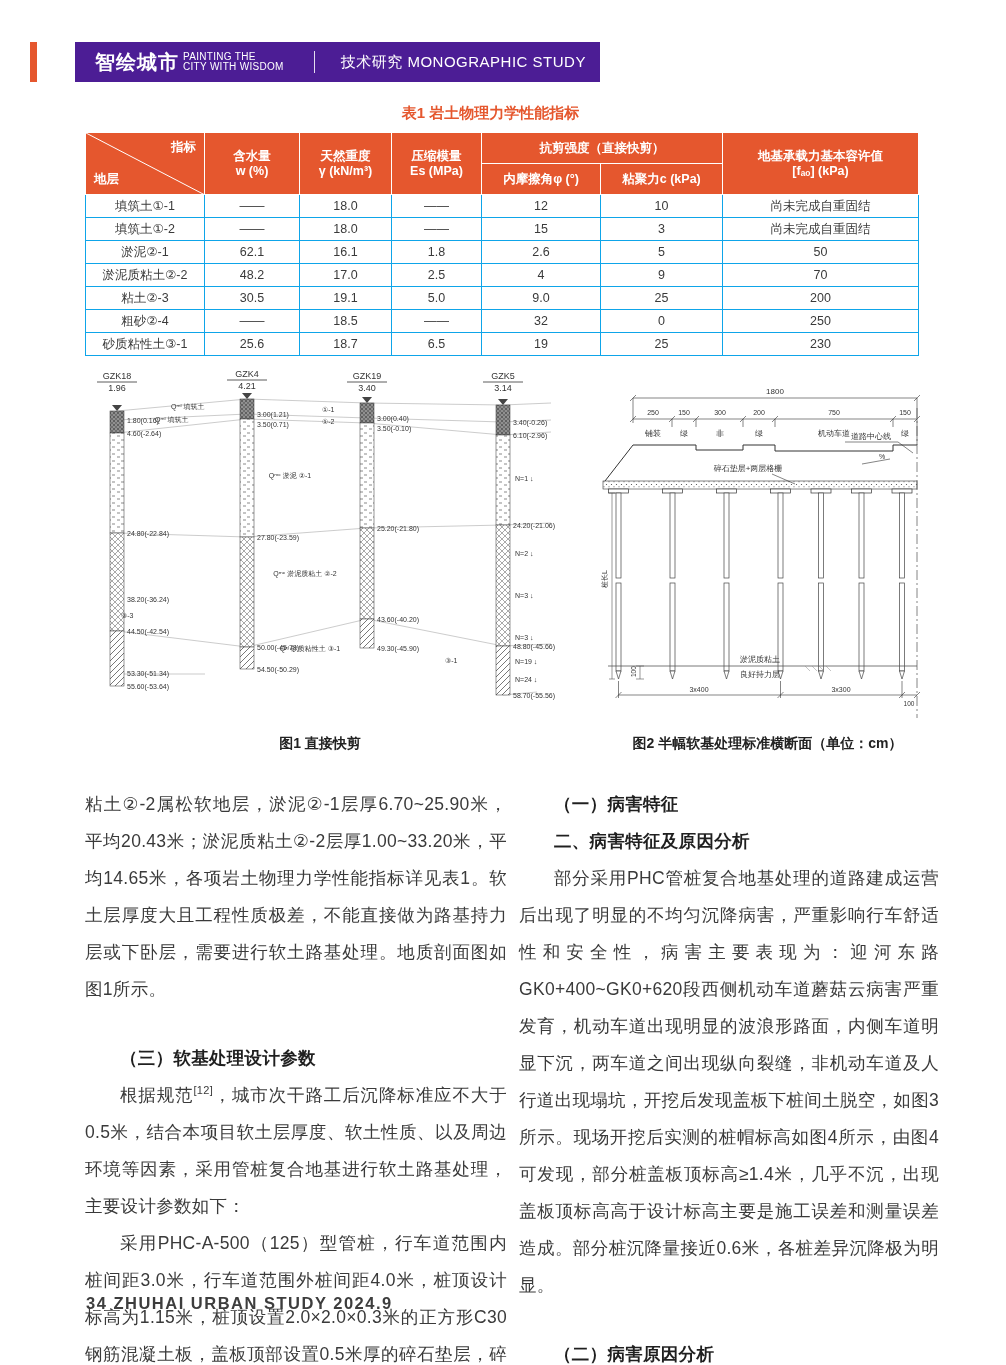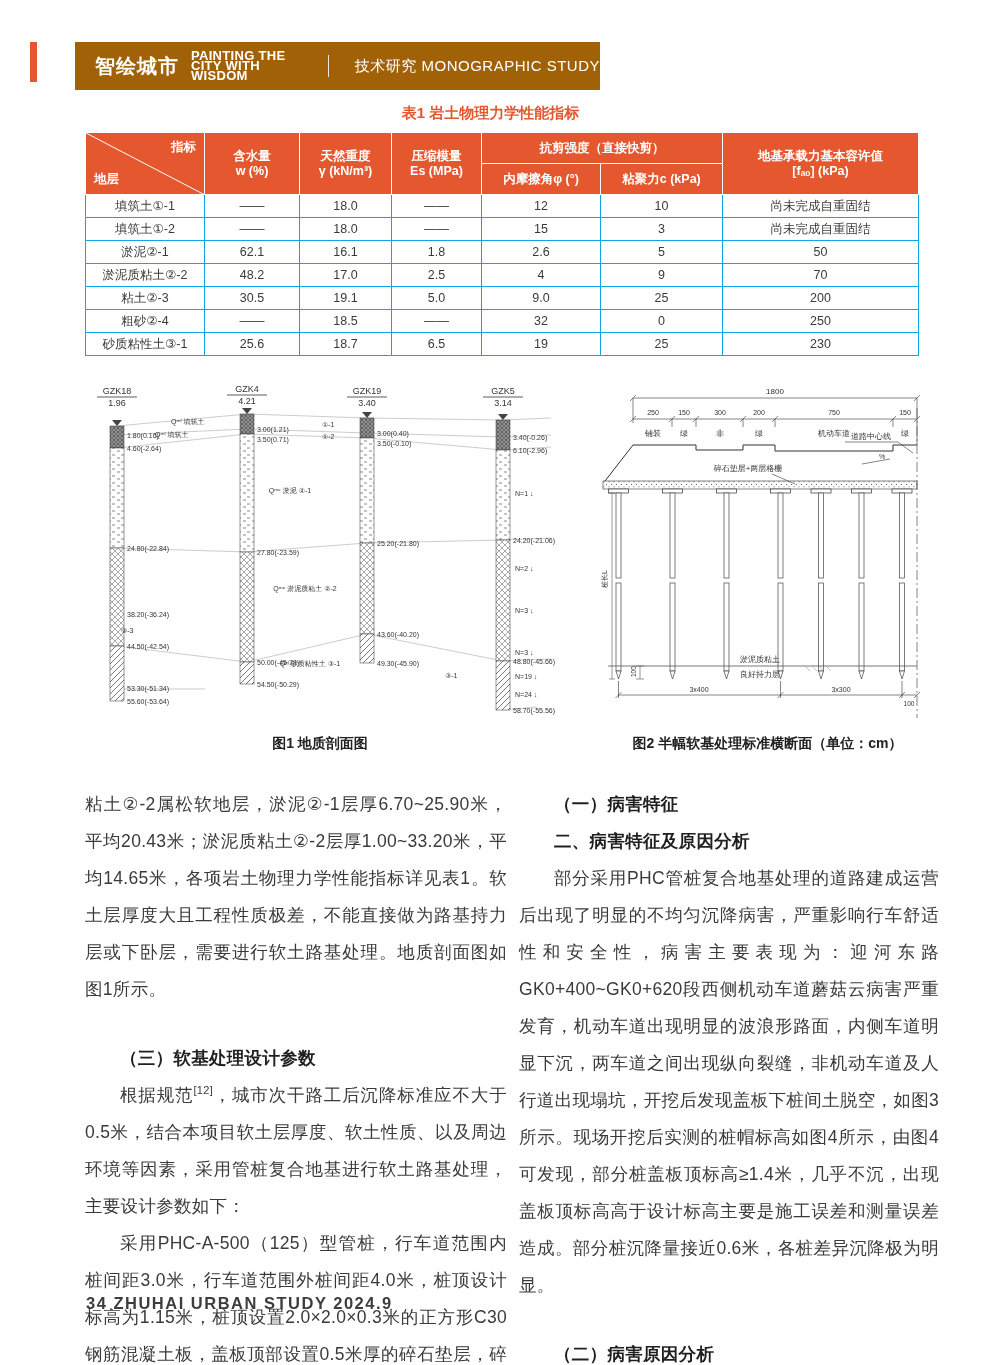--- a/index.html
+++ b/index.html
@@ -1,23 +1,23 @@
 <!DOCTYPE html>
 <html><head>
 <meta charset="utf-8">
 <style>
   html,body{margin:0;padding:0;background:#fff;}
   .page{position:relative;width:1006px;height:1365px;background:#fff;overflow:hidden;
         font-family:"Liberation Sans","DejaVu Sans",sans-serif;color:#3a3a3a;}
   
   .accent-tab{position:absolute;left:30px;top:42px;width:7px;height:40px;background:#E5572E;}
-  .hbar{position:absolute;left:75px;top:42px;width:525px;height:48px;background:#a16207;
+  .hbar{position:absolute;left:75px;top:42px;width:525px;height:40px;background:#4c1d95;
         display:flex;align-items:center;color:#fff;}
   .brand-cn{font-size:20px;font-weight:bold;margin-left:20px;letter-spacing:1px;white-space:nowrap;}
-  .brand-en{font-size:13px;line-height:10px;margin-left:12px;font-weight:bold;letter-spacing:.3px;}
+  .brand-en{font-size:10px;line-height:10px;margin-left:4px;font-weight:normal;letter-spacing:.3px;}
   .hdiv{width:1px;height:22px;background:rgba(255,255,255,.85);margin-left:30px;}
   .section-title{font-size:15px;margin-left:26px;letter-spacing:.5px;white-space:nowrap;text-align:center;}
   
   .tbl-title{position:absolute;left:74px;top:104px;width:833px;text-align:center;
              color:#E5572E;font-weight:bold;font-size:15px;}
   table.geo{position:absolute;left:85px;top:132px;width:833px;border-collapse:collapse;
             table-layout:fixed;font-size:12.5px;padding-left:40px;}
   table.geo th{background:#E5572E;color:#fff;border:1px solid #fff;font-weight:600;
                padding:0;height:30px;}
   table.geo td{border:1px solid #0ea5e9;text-align:center;height:20px;padding:1px 2px;color:#3a3a3a;}
@@ -162,21 +162,21 @@
           <td>25.6</td>
       <td>18.7</td>
           <td>6.5</td>
       <td>19</td>
           <td>25</td>
       <td>230</td>
     </tr>
   </tbody>
     </table>
 
-  <div class="fig" style="left:85px;top:383px">
+  <div class="fig" style="left:85px;top:368px">
     <svg width="470" height="352" viewBox="0 0 470 352">
       <defs>
         <pattern id="pf" width="4" height="4" patternUnits="userSpaceOnUse">
           <rect width="4" height="4" fill="#909090"></rect>
             <circle cx="1" cy="1" r="0.8" fill="#222"></circle>
             <circle cx="3" cy="3" r="0.7" fill="#333"></circle>
         </pattern>
         <pattern id="pm" width="9" height="7" patternUnits="userSpaceOnUse">
           <rect width="9" height="7" fill="#fff"></rect>
             <path d="M0,2 h3 M5,5 h3" stroke="#555" stroke-width="0.7"></path>
@@ -290,21 +290,21 @@
         <text x="205" y="110" text-anchor="middle">Qᵐᶜ 淤泥 ②-1</text>
         <text x="220" y="208" text-anchor="middle">Qᵐᶜ 淤泥质粘土 ②-2</text>
         <text x="225" y="283" text-anchor="middle">Qᵉˡ 砂质粘性土 ③-1</text>
         <text x="237" y="44">①-1</text>
         <text x="237" y="56">①-2</text>
         <text x="36" y="250">③-3</text>
         <text x="360" y="295">③-1</text>
       </g>
     </svg>
   </div>
-  <div class="figcap" style="left:85px;width:470px">图1 地质剖面图</div>
+  <div class="figcap" style="left:85px;width:470px">图1 直接快剪</div>
 
   <div class="fig" style="left:600px;top:383px">
     <svg width="335" height="352" viewBox="0 0 335 352">
       <defs>
         <pattern id="pg" width="5" height="5" patternUnits="userSpaceOnUse">
           <rect width="5" height="5" fill="#fff"></rect>
             <circle cx="1.5" cy="1.5" r="0.6" fill="#444"></circle>
             <circle cx="4" cy="3.8" r="0.5" fill="#444"></circle>
         </pattern>
       </defs>

